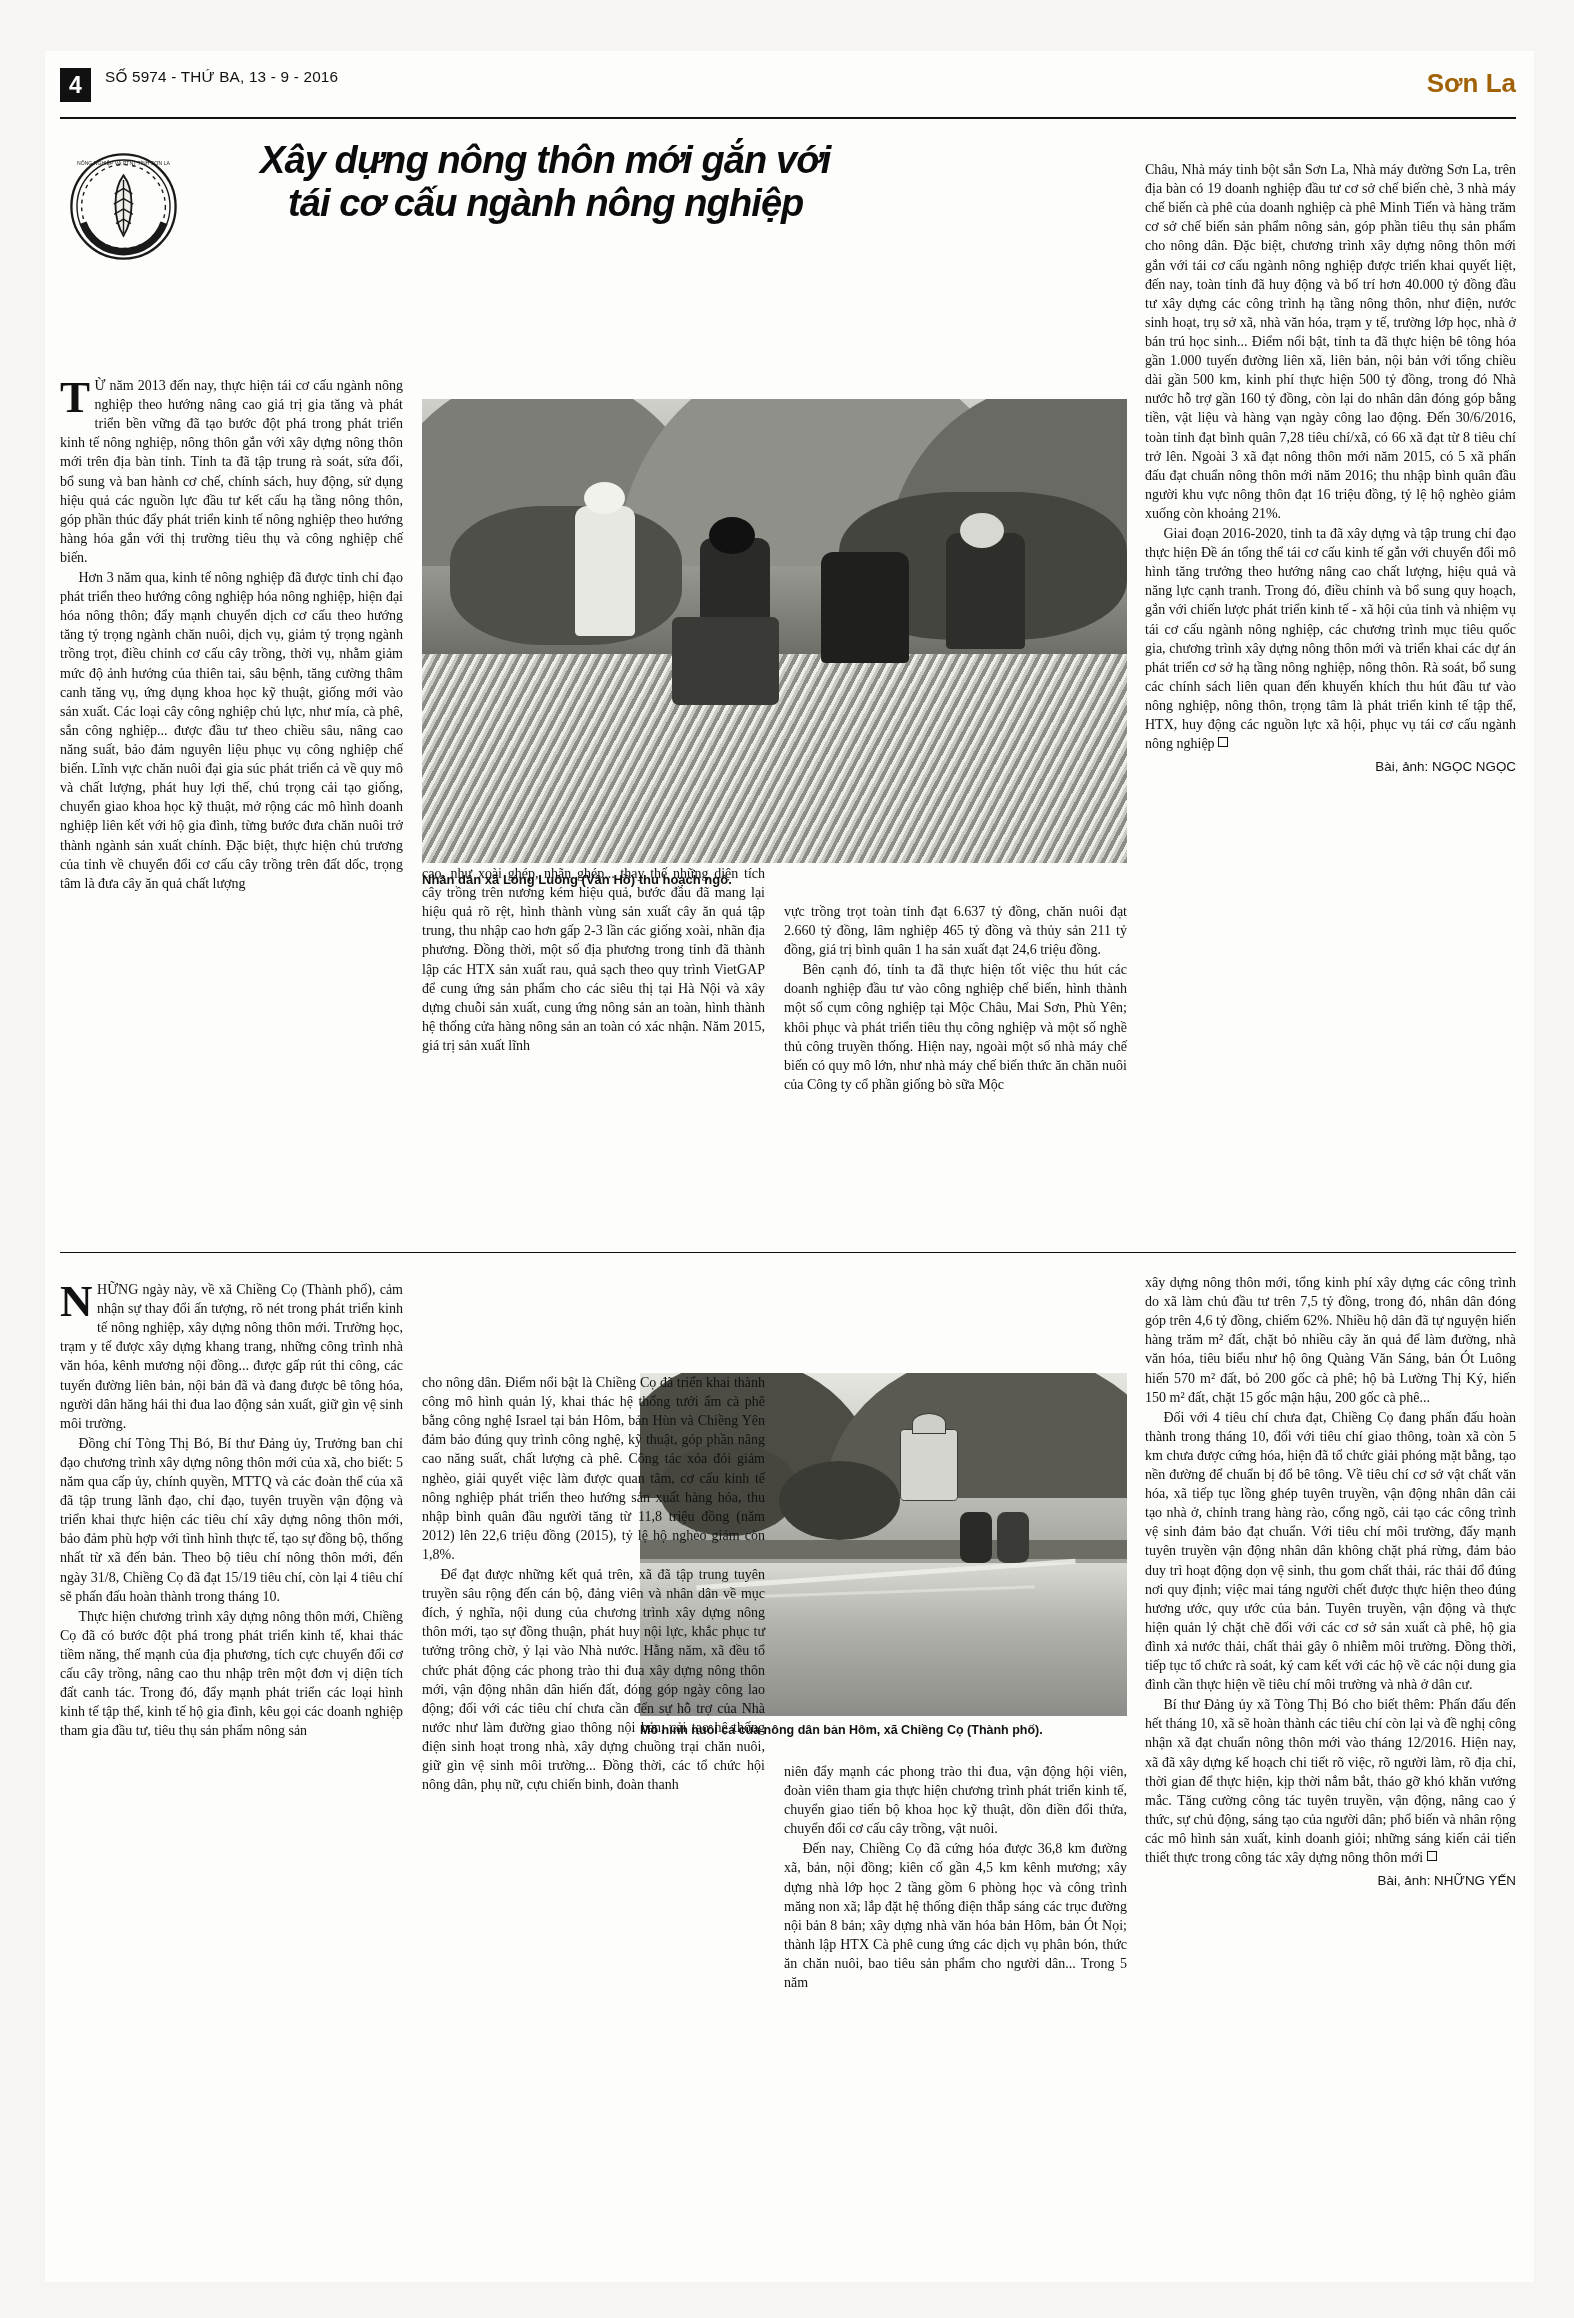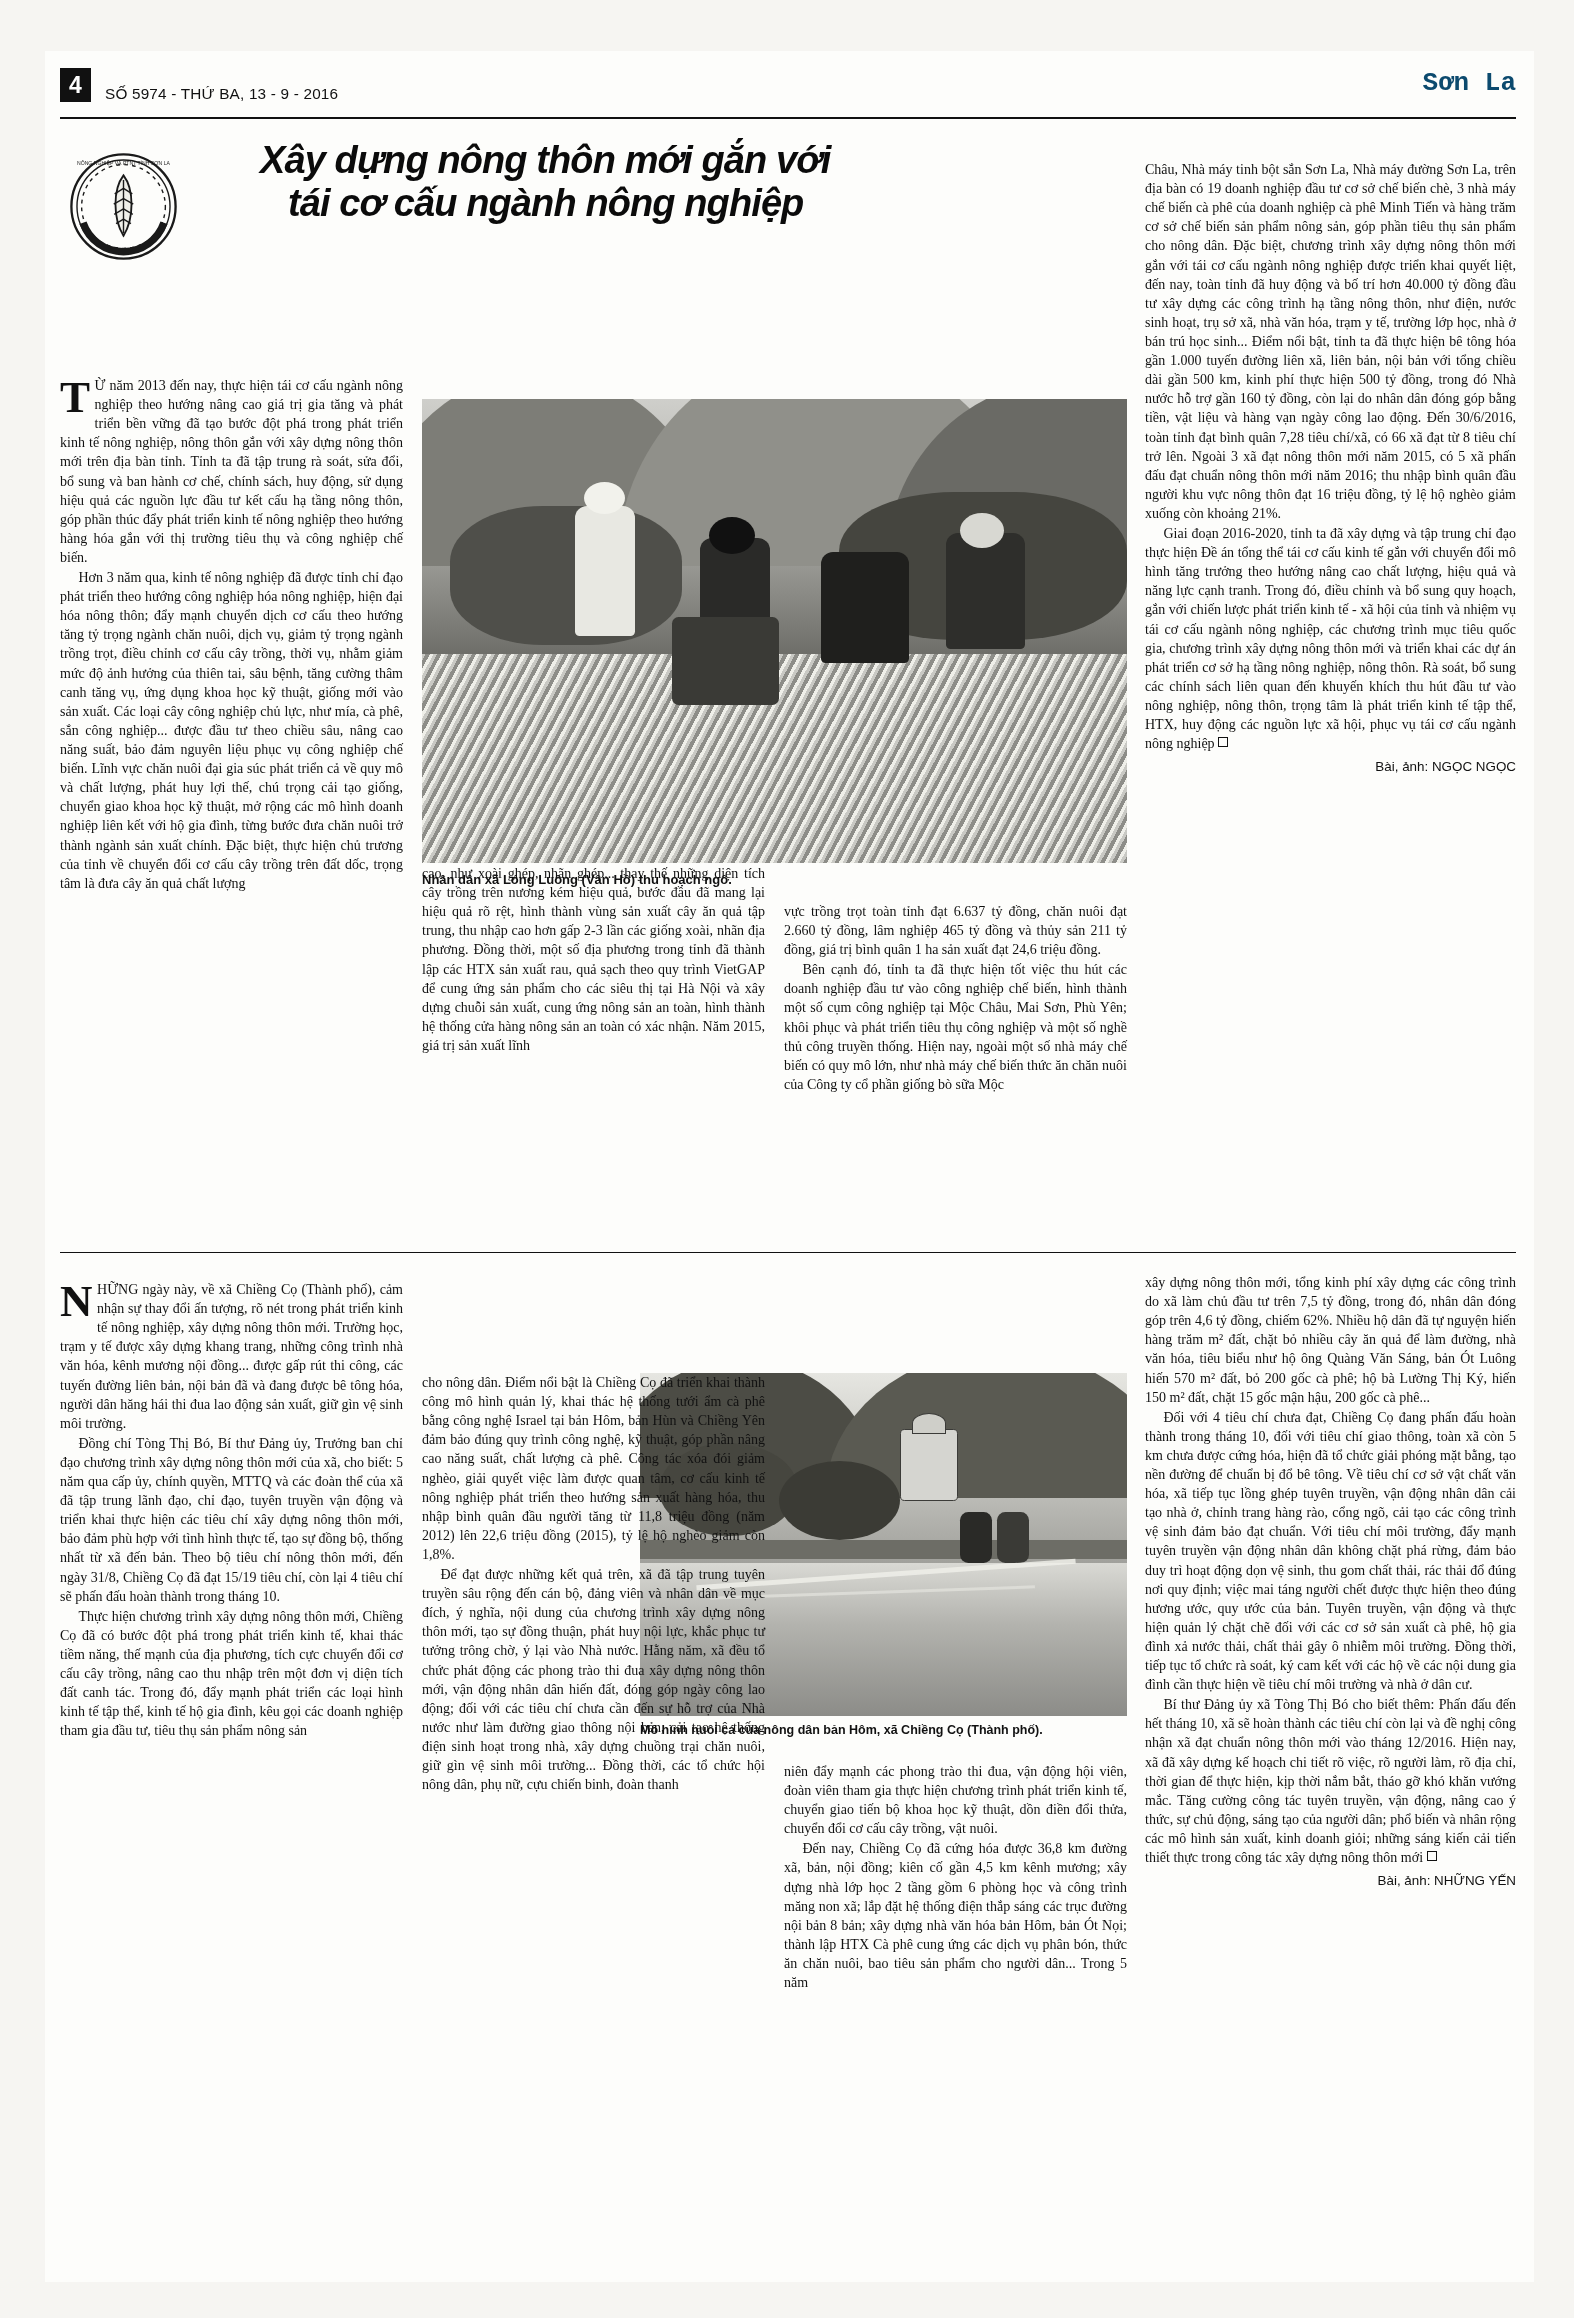--- a/index.html
+++ b/index.html
@@ -29,28 +29,28 @@
   }
   .folio-box {
     position:absolute; left:0; top:2.8px;
     width:31px; height:34px; background:#111;
   }
   .folio-num {
     color:#fff; font-family:"Liberation Sans", sans-serif;
     font-weight:bold; font-size:23px; line-height:34px; text-align:center;
   }
   .issue-line {
-    position:absolute; left:45px; top:20px;
+    position:absolute; left:45px; top:3px;
     font-family:"Liberation Sans", sans-serif;
     font-size:15.3px; letter-spacing:0.2px; color:#111;
   }
   .paper-name {
     position:absolute; right:0; top:2.8px;
-    font-family:Liberation Mono, monospace;
-    font-weight:bold; font-size:26px; color:#0c4a6e;
+    font-family:Liberation Sans, sans-serif;
+    font-weight:bold; font-size:26px; color:#a16207;
   }
   .rule-top {
     position:absolute; left:60px; top:117px; width:1456px; height:1.9px; background:#111;
   }
 
   
   .art1-logo {
     position:absolute; left:70px; top:153px; width:107px; height:107px;
   }
   .art1-logo svg { display:block; }

